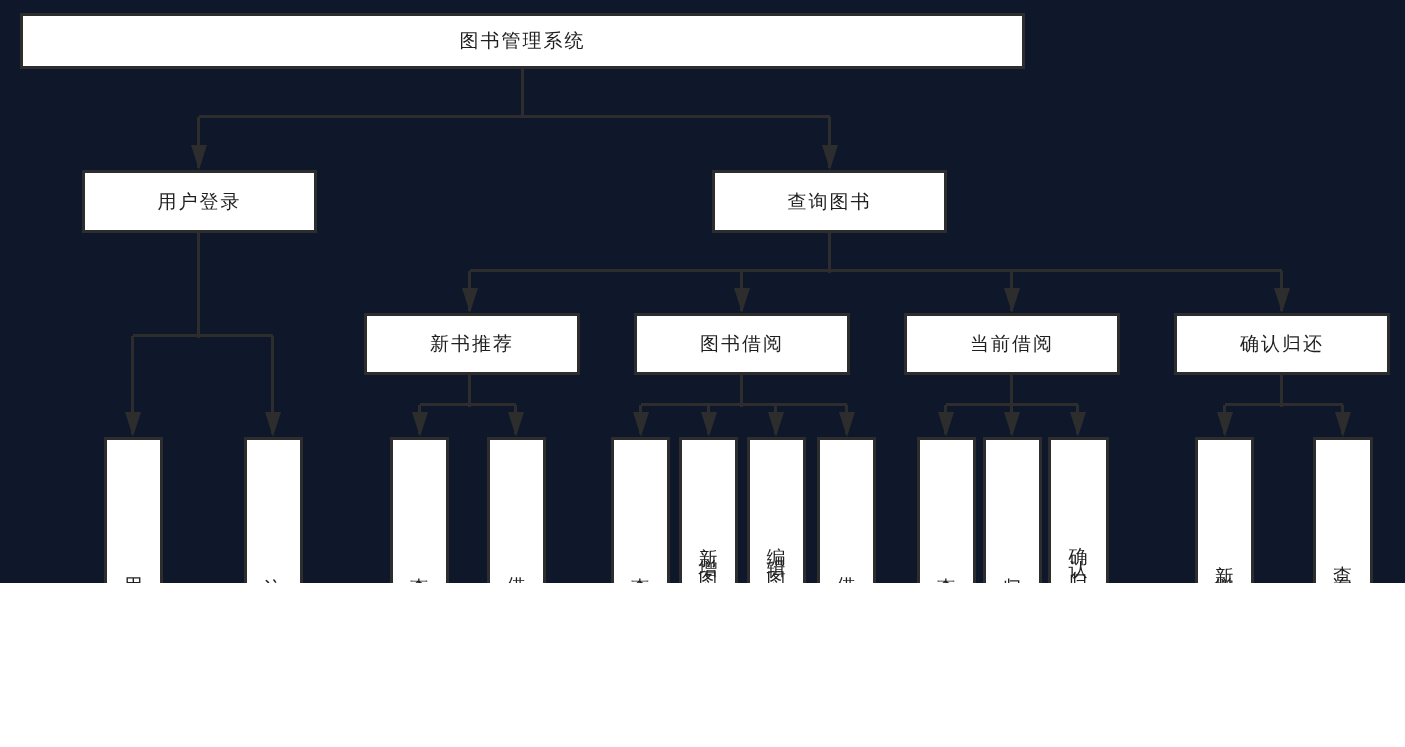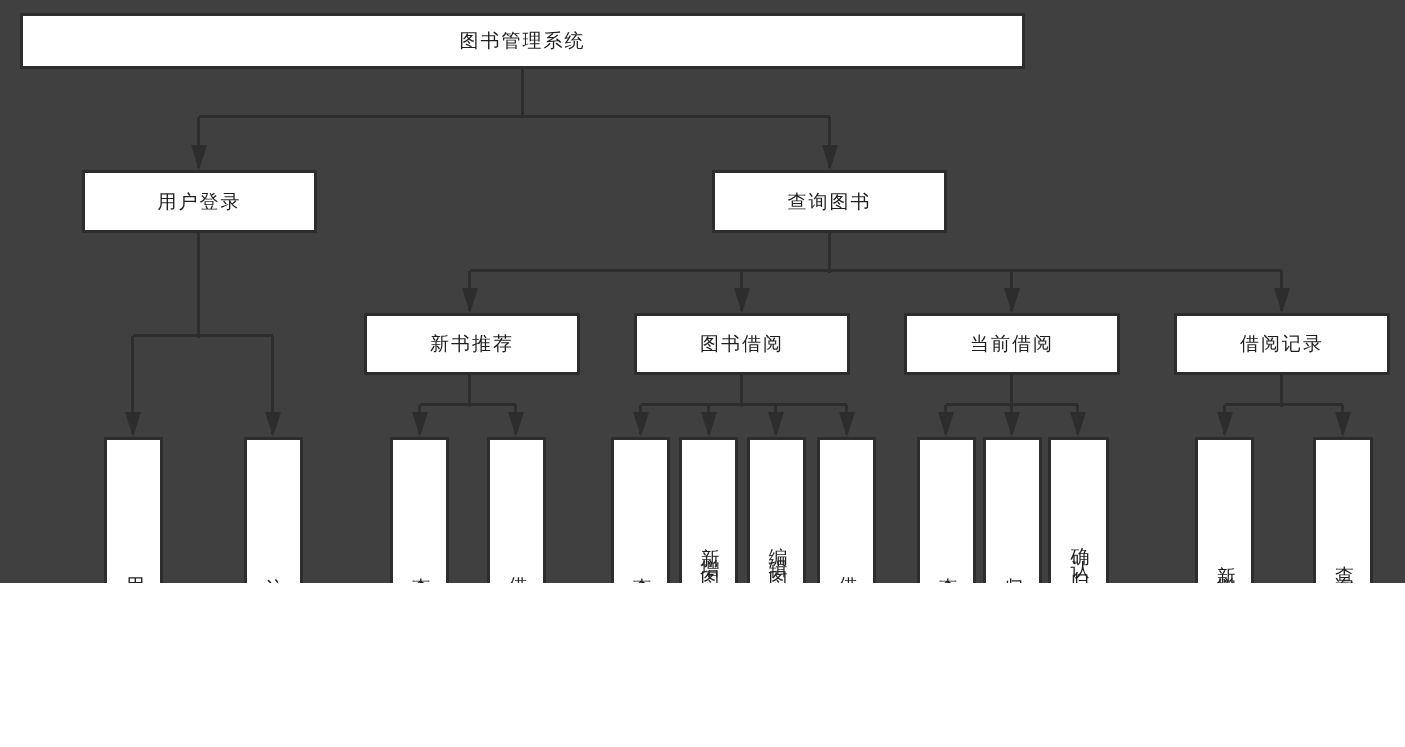--- a/index.html
+++ b/index.html
@@ -1,21 +1,21 @@
 <!DOCTYPE html>
 <html><head>
 <meta charset="utf-8">
 <style>
   html, body { margin: 0; padding: 0; background: #ffffff; }
   #canvas {
     position: relative;
     width: 1405px;
     height: 583px;
-    background: #404040;
-    font-family: Liberation Mono, monospace;
+    background: #0f172a;
+    font-family: Liberation Sans, sans-serif;
     overflow: hidden;
   }
   .node {
     position: absolute;
     box-sizing: border-box;
     border: 3px solid #2d2d2d;
     background: #ffffff;
     display: flex;
     align-items: center;
     justify-content: center;
@@ -152,21 +152,21 @@
   <div class="node" id="new-book-box">
     <span>新书推荐</span>
   </div>
   <div class="node" id="cur-borrow-box">
     <span>当前借阅</span>
   </div>
   <div class="node" id="book-borrow-box">
     <span>图书借阅</span>
   </div>
   <div class="node" id="borrow-rec-box">
-    <span>借阅记录</span>
+    <span>确认归还</span>
   </div>
 
   <div class="node leaf" id="leaf-u1">
     <span class="vtext">用户登录</span>
   </div>
   <div class="node leaf" id="leaf-u2">
     <span class="vtext">注销登录</span>
   </div>
 
   <div class="node leaf" id="leaf-n1">

